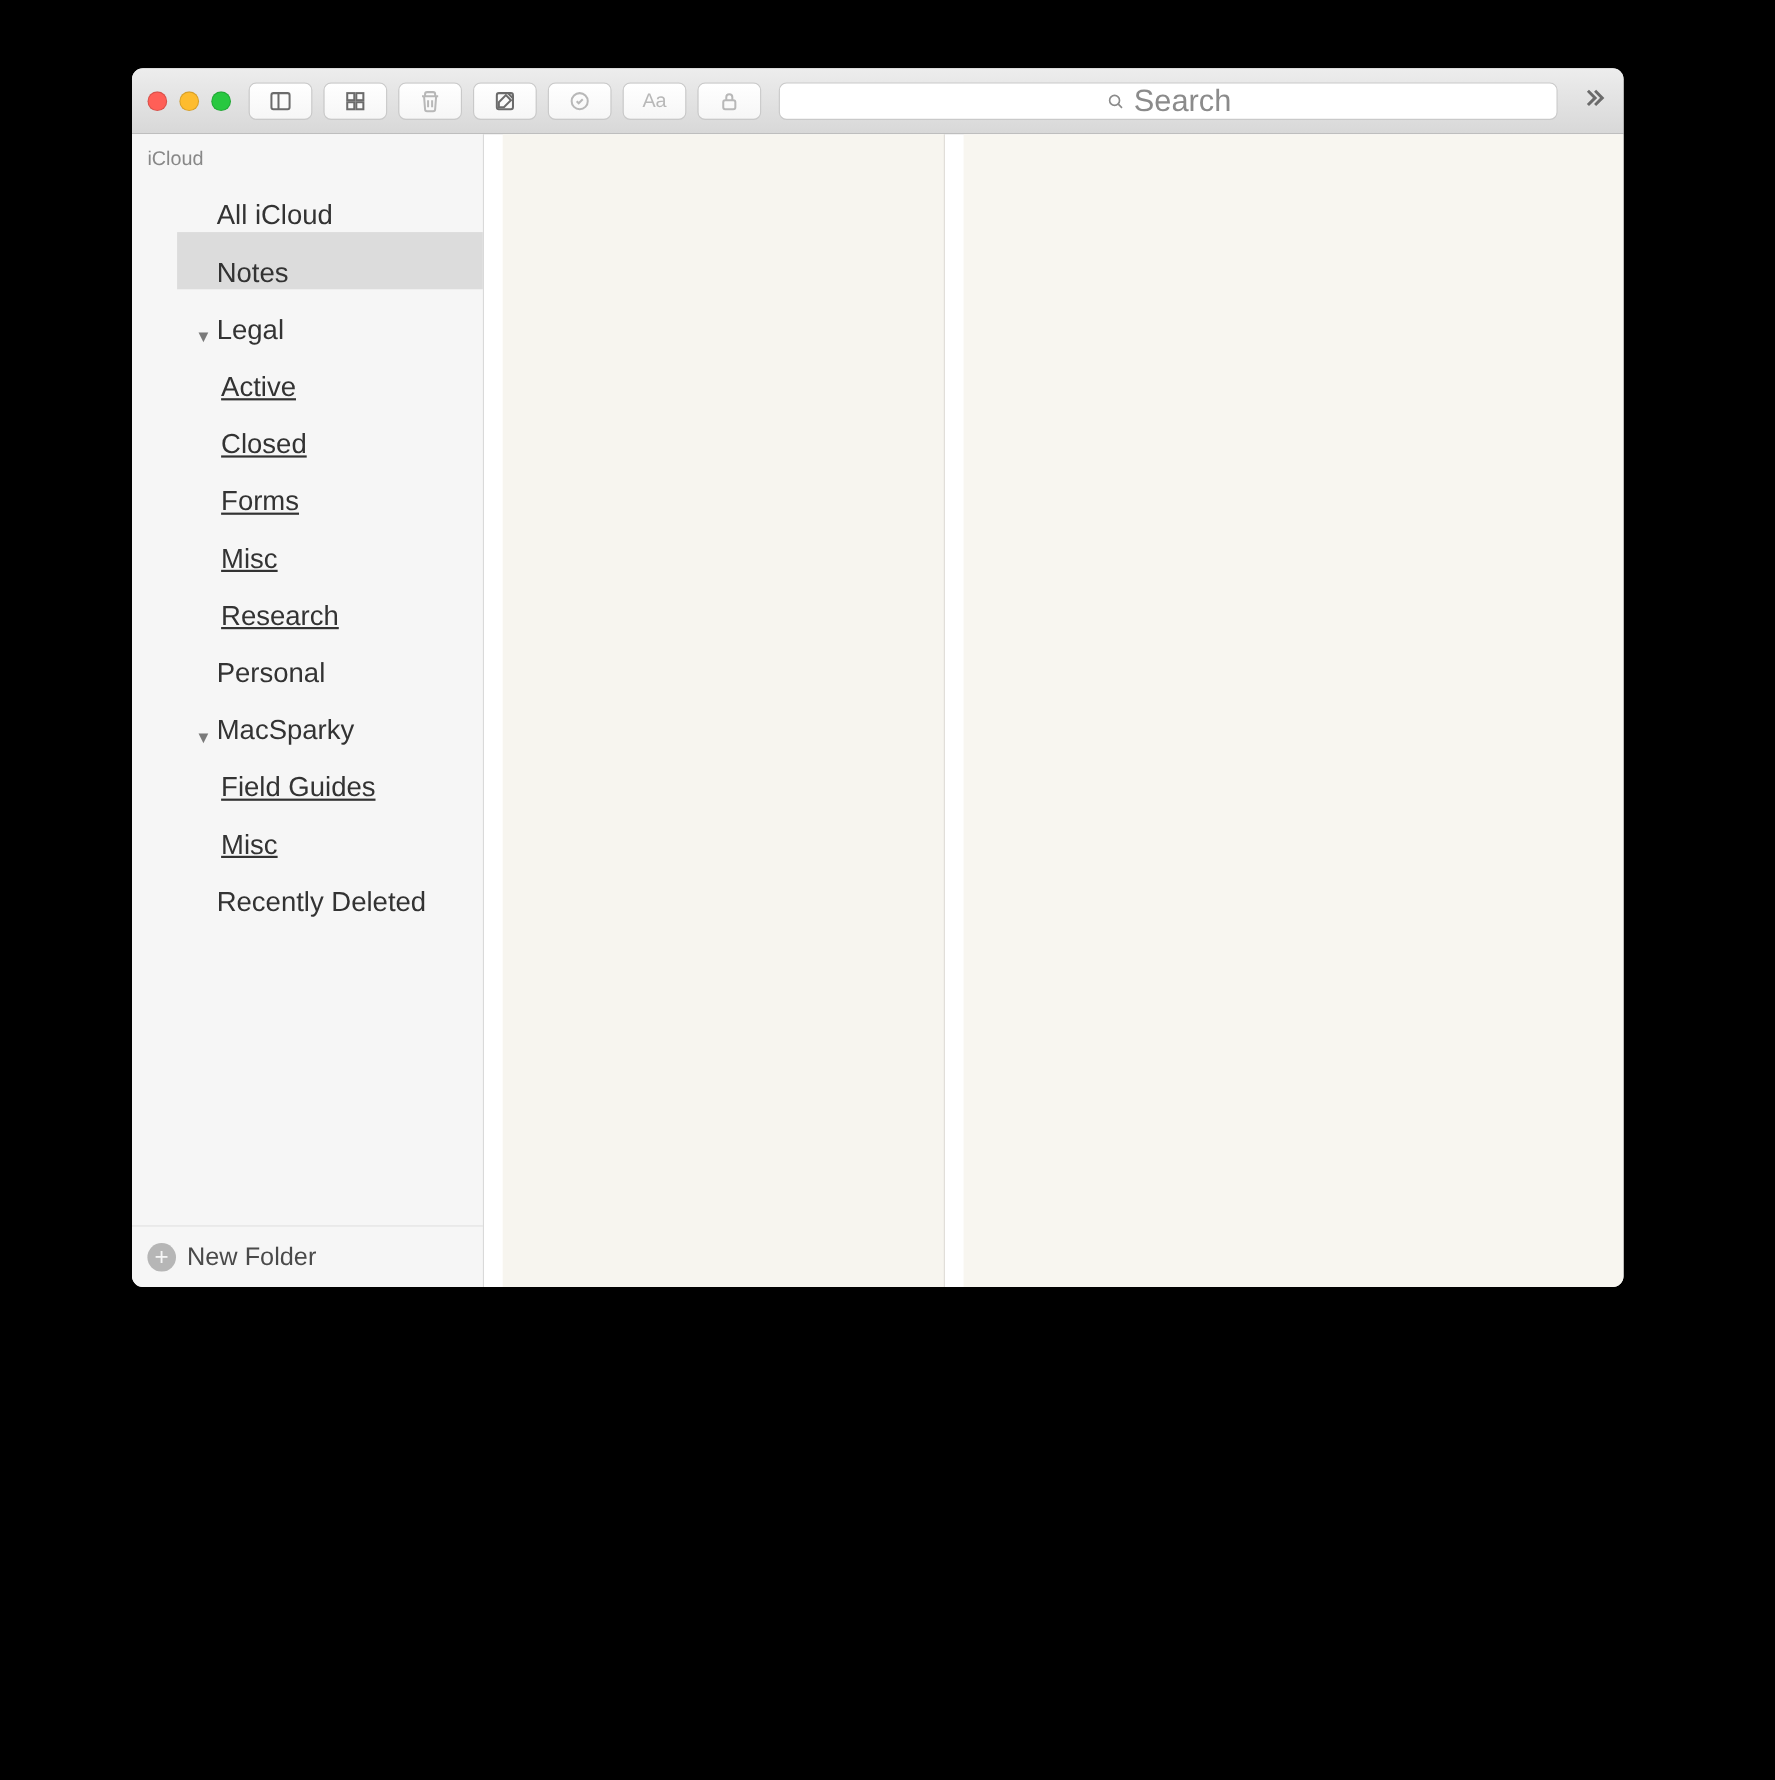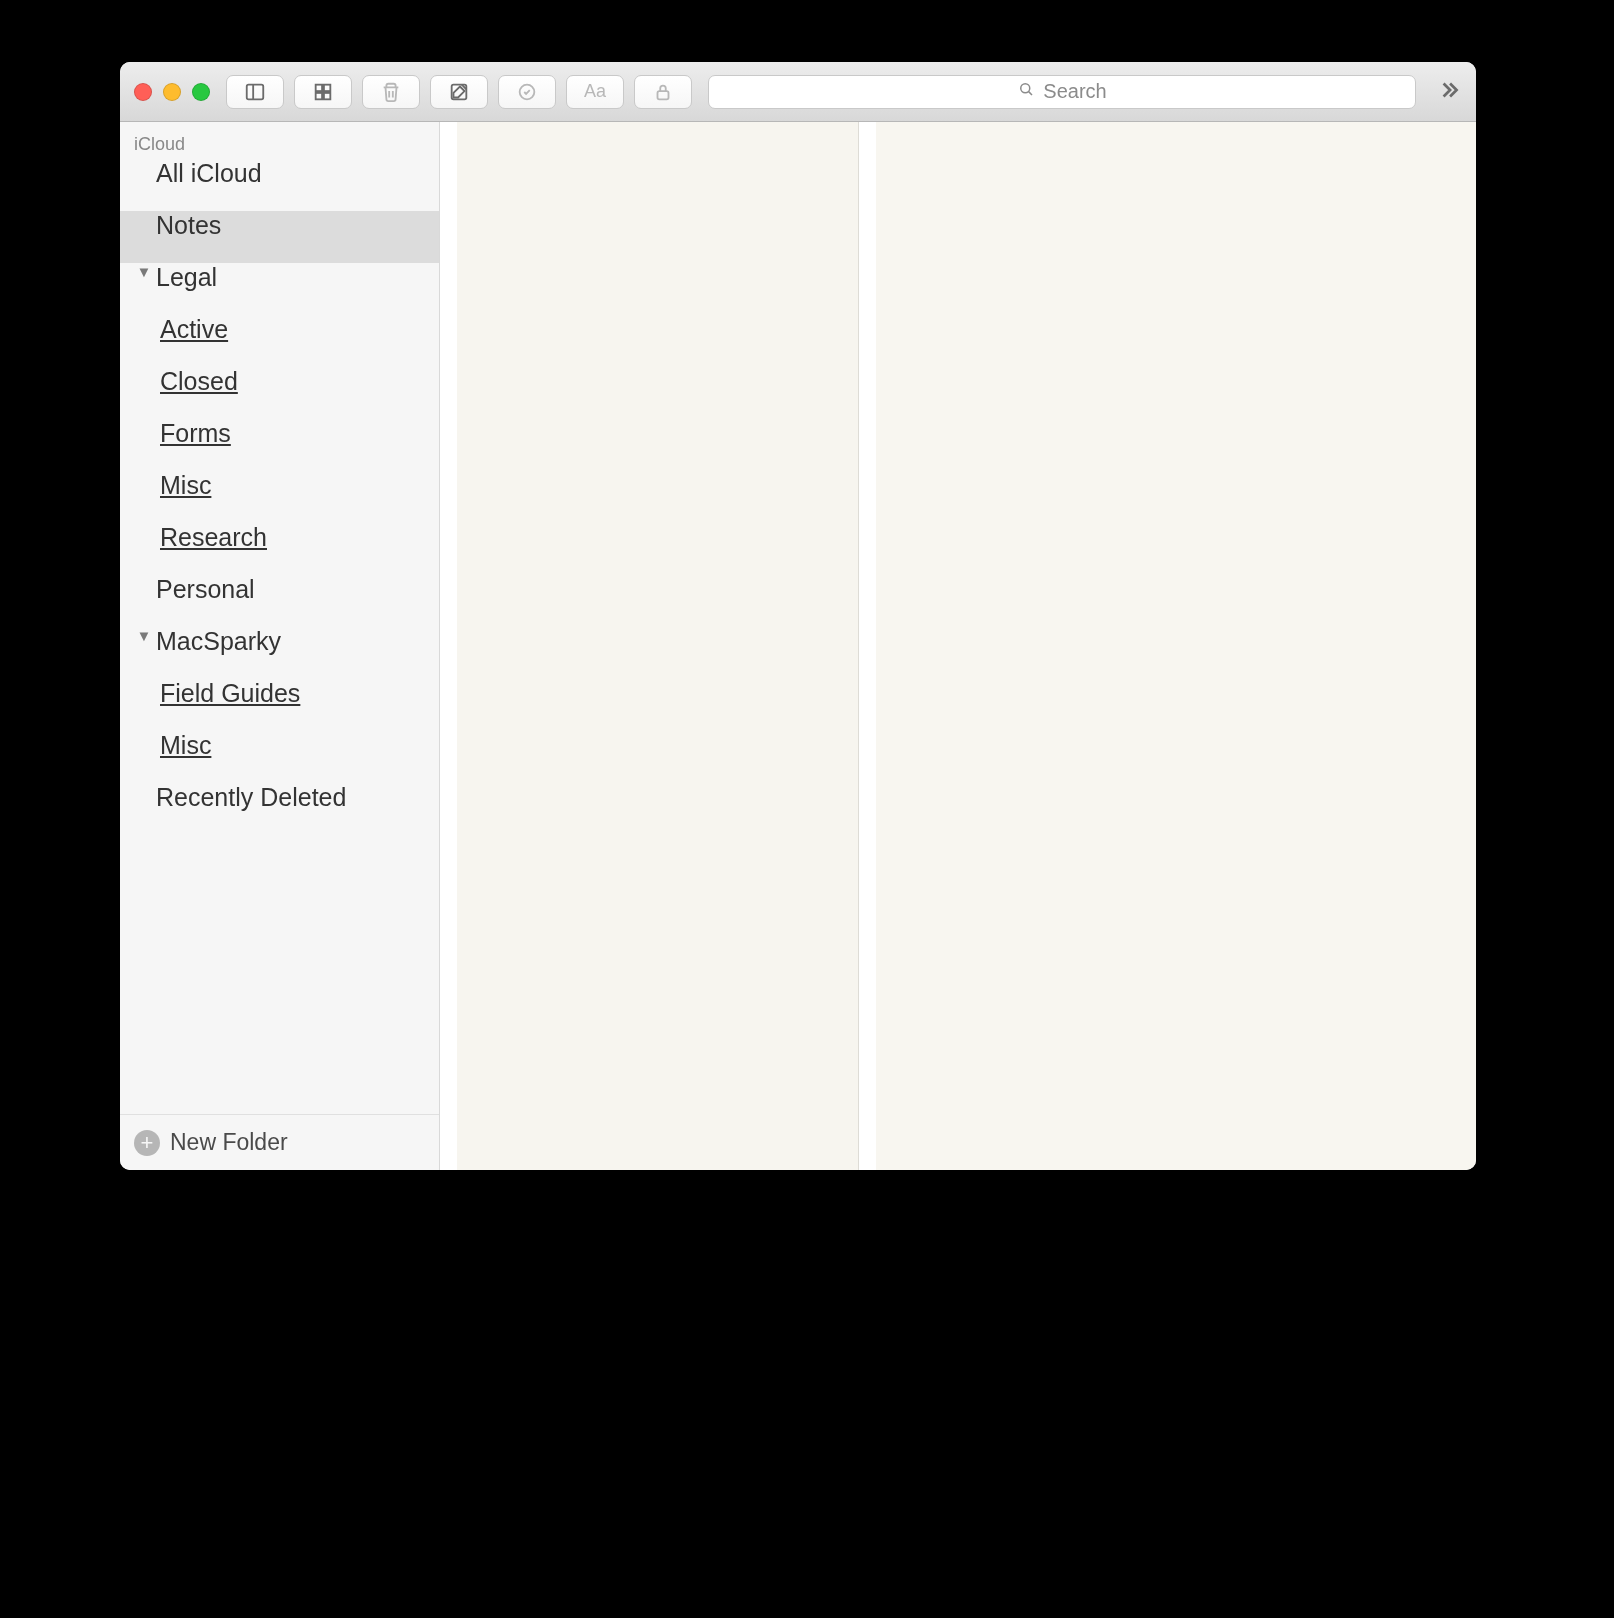--- a/index.html
+++ b/index.html
@@ -38,45 +38,46 @@
   }
   .btn.disabled { color:#b8b8b8; }
   .btn svg { width:22px; height:22px; display:block; }
   .search {
     flex:1;
     height:34px;
     background:#fff;
     border:1px solid #c9c9c9;
     border-radius:7px;
     display:flex; align-items:center; justify-content:center;
-    color:#8b8b8b; font-size:20px;
+    color:#8b8b8b; font-size:28px;
     gap:8px;
     margin-left:6px;
   }
   .search svg { width:18px; height:18px; }
   .overflow { margin-left:10px; color:#6b6b6b; }
   .overflow svg { width:26px; height:26px; }
   .body { flex:1; display:flex; min-height:0;gap:17px; }
   .sidebar {
     width:320px;
     background:#f6f6f6;
     border-right:1px solid #d9d9d9;
     display:flex; flex-direction:column;
   }
   .sidebar-list { flex:1; overflow:auto; padding-top:6px; }
   .section-header {
     font-size:18px; color:#888;
     padding:6px 14px 4px;
   }
   .row {
     height:52px;
-    display:flex; align-items:flex-start;
+    display:flex; align-items:flex-end;
     font-size:25px; color:#333;
     padding-left:36px;
     cursor:default;
+    margin-left:41px;
   }
   .row.depth1 { padding-left:36px; }
   .row.depth2 { padding-left:40px;text-decoration:underline; }
   .row.selected { background:#dcdcdc; }
   .disclosure {
     width:20px; margin-left:-22px; margin-right:2px;
     color:#7a7a7a; font-size:15px;
     display:inline-flex; align-items:center; justify-content:center;
   }
   .sidebar-footer {

